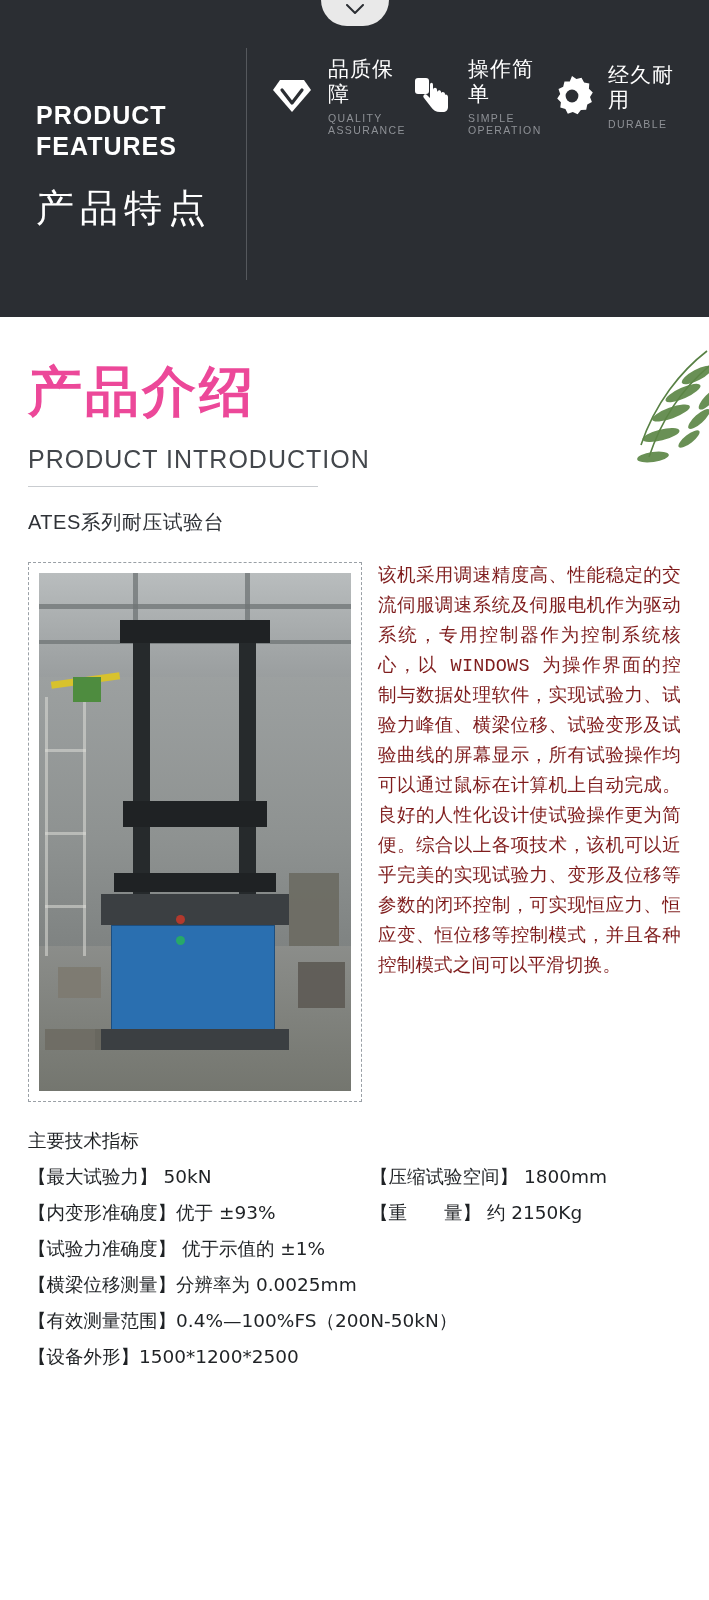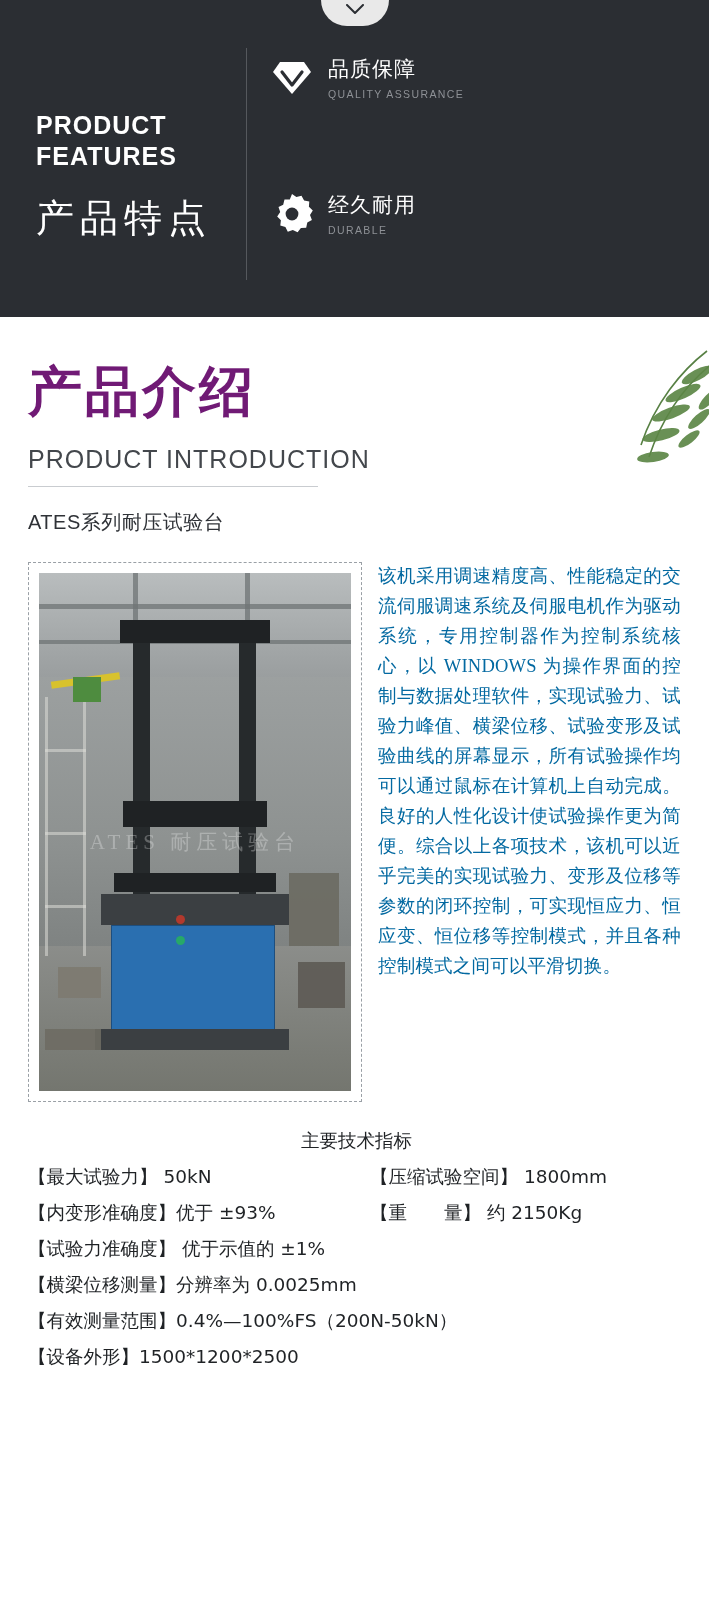--- a/index.html
+++ b/index.html
@@ -42,21 +42,21 @@
     display: flex;
     align-items: flex-start;
     justify-content: center;
     z-index: 4;
   }
   .notch svg { margin-top: 4px; }
 
   .banner-left {
     position: absolute;
     left: 36px;
-    top: 110px;
+    top: 100px;
     width: 200px;
     color: #fff;
   }
   .banner-left .en {
     font-weight: bold;
     font-size: 25px;
     letter-spacing: 1px;
     line-height: 1.25;
     color: #ffffff;
   }
@@ -76,21 +76,21 @@
     height: 232px;
     background: #55585d;
   }
 
   .feature-grid {
     position: absolute;
     left: 270px;
     top: 56px;
     width: 420px;
     display: grid;
-    grid-template-columns: 1fr;
+    grid-template-columns: 1fr 1fr 1fr;
     grid-row-gap: 92px;
     grid-column-gap: 0px;
   }
   .feature-item {
     display: flex;
     align-items: center;
     gap: 14px;
   }
   .feature-icon {
     flex: 0 0 auto;
@@ -117,21 +117,21 @@
   
   .intro {
     position: relative;
     padding: 48px 28px 0 28px;
     background: #ffffff;
   }
   .intro-title-cn {
     font-size: 54px;
     font-weight: bold;
     letter-spacing: 3px;
-    color: #701a75;
+    color: #ec4899;
     line-height: 1;
     font-family: "DejaVu Sans", "Liberation Sans", sans-serif;
   }
   .intro-title-en {
     margin-top: 26px;
     font-size: 25px;
     letter-spacing: 1px;
     color: #43474c;
   }
   .intro-rule {
@@ -227,37 +227,36 @@
     font-family: "Liberation Serif", serif;
   }
   .photo .clutter {
     position: absolute; background: #6c6a62; opacity: .9;
   }
 
   .para {
     flex: 1 1 auto;
     font-size: 18.5px;
     line-height: 1.62;
-    color: #0369a1;
+    color: #7f1d1d;
     text-align: justify;
     letter-spacing: 0.2px;
-    font-family: Liberation Serif, serif;
+    font-family: Liberation Mono, monospace;
   }
 
   
   .specs {
     margin: 26px 24px 30px 28px;
     font-size: 18.5px;
     color: #1f2225;
     font-family: "DejaVu Sans", "Liberation Sans", sans-serif;
   }
   .specs-heading {
     font-size: 18.5px;
     margin-bottom: 12px;
-    text-align: center;
   }
   .spec-row {
     display: flex;
     margin-bottom: 11px;
     line-height: 1.35;
   }
   .spec-col {
     flex: 0 0 auto;
   }
   .spec-col.left { width: 342px; }
@@ -295,20 +294,32 @@
             <path d="M10 13 L20 26 L30 13" fill="none" stroke="#2b2e33" stroke-width="3.2" stroke-linecap="round" stroke-linejoin="round"></path>
           </svg>
         </div>
         <div class="feature-text">
           <div class="f-cn">品质保障</div>
           <div class="f-en">QUALITY ASSURANCE</div>
         </div>
       </div>
 
 
+      <div class="feature-item">
+        <div class="feature-icon">
+          <svg width="38" height="42" viewBox="0 0 38 42">
+            <rect x="2" y="3" width="14" height="16" rx="3" fill="#ffffff"></rect>
+            <path d="M17 10 V23 L14 20 C12 18 9 21 11 23 L18 32 C20 35 23 37 27 37 H30 C33 37 35 35 35 32 V22 C35 20 33 19 32 20 V19 C32 17 29 16 28 18 V17 C28 15 25 14.5 24.5 17 L24 15 C24 12 20 12 20 15 V10 C20 7 17 7 17 10 Z" fill="#ffffff"></path>
+          </svg>
+        </div>
+        <div class="feature-text">
+          <div class="f-cn">操作简单</div>
+          <div class="f-en">SIMPLE OPERATION</div>
+        </div>
+      </div>
 
       <div class="feature-item">
         <div class="feature-icon">
           <svg width="42" height="42" viewBox="0 0 42 42">
             <path d="M21 1 l4.4 3.1 5.1-1.4 2.6 4.7 5.2 1.1 -0.4 5.3 3.9 3.6 -2.8 4.5 1.9 5.0 -4.6 2.6 -1.1 5.2 -5.3 0.3 -3.3 4.2 -4.8 -2.2 -5.0 1.8 -2.4 -4.7 -5.1 -1.5 0.6 -5.3 -3.7 -3.8 3.0 -4.4 -1.7 -5.0 4.7 -2.4 1.3 -5.2 5.3 -0.1 Z" fill="#ffffff"></path>
             <circle cx="21" cy="21" r="6.4" fill="#2b2e33"></circle>
           </svg>
         </div>
         <div class="feature-text">
           <div class="f-cn">经久耐用</div>
@@ -374,21 +385,20 @@
         <div class="baseplate" style="left:18%;top:88%;width:62%;height:4%;"></div>
 
         <div class="clutter" style="left:44%;top:66%;width:9px;height:9px;border-radius:50%;background:#c0392b;"></div>
         <div class="clutter" style="left:44%;top:70%;width:9px;height:9px;border-radius:50%;background:#27ae60;"></div>
 
         <div class="clutter" style="left:80%;top:58%;width:16%;height:14%;"></div>
         <div class="clutter" style="left:6%;top:76%;width:14%;height:6%;background:#7d7a70;"></div>
         <div class="clutter" style="left:83%;top:75%;width:15%;height:9%;background:#5d5a54;"></div>
         <div class="clutter" style="left:2%;top:88%;width:18%;height:4%;background:#6e6b63;"></div>
 
-        <div class="wm">ATES 耐压试验台</div>
       </div>
     </div>
 
     <div class="para">该机采用调速精度高、性能稳定的交流伺服调速系统及伺服电机作为驱动系统，专用控制器作为控制系统核心，以 WINDOWS 为操作界面的控制与数据处理软件，实现试验力、试验力峰值、横梁位移、试验变形及试验曲线的屏幕显示，所有试验操作均可以通过鼠标在计算机上自动完成。良好的人性化设计使试验操作更为简便。综合以上各项技术，该机可以近乎完美的实现试验力、变形及位移等参数的闭环控制，可实现恒应力、恒应变、恒位移等控制模式，并且各种控制模式之间可以平滑切换。</div>
   </div>
 
   <section class="specs">
     <div class="specs-heading">主要技术指标</div>
 
     <div class="spec-row">

